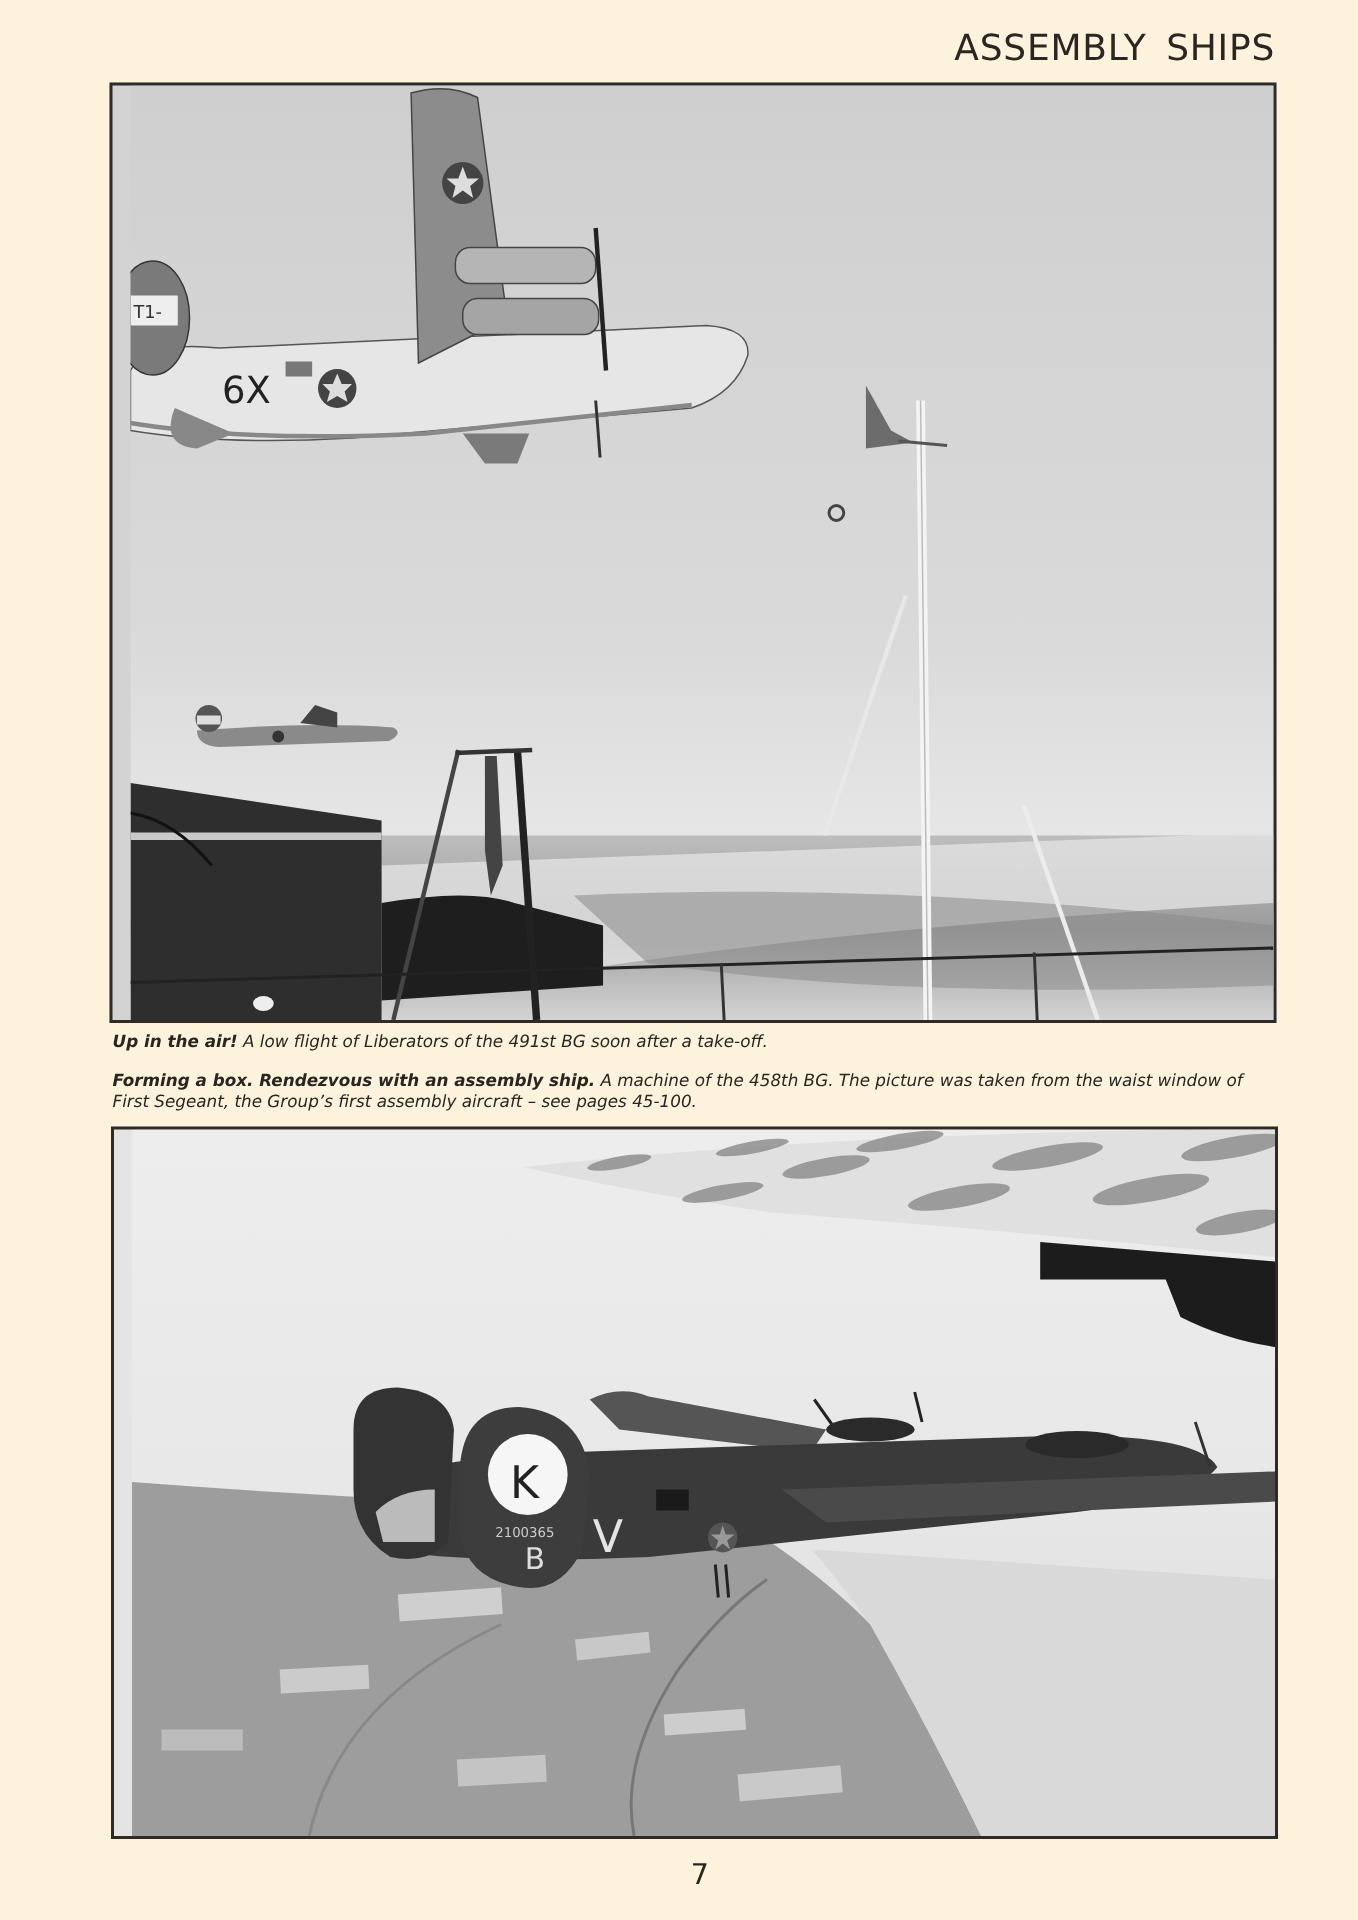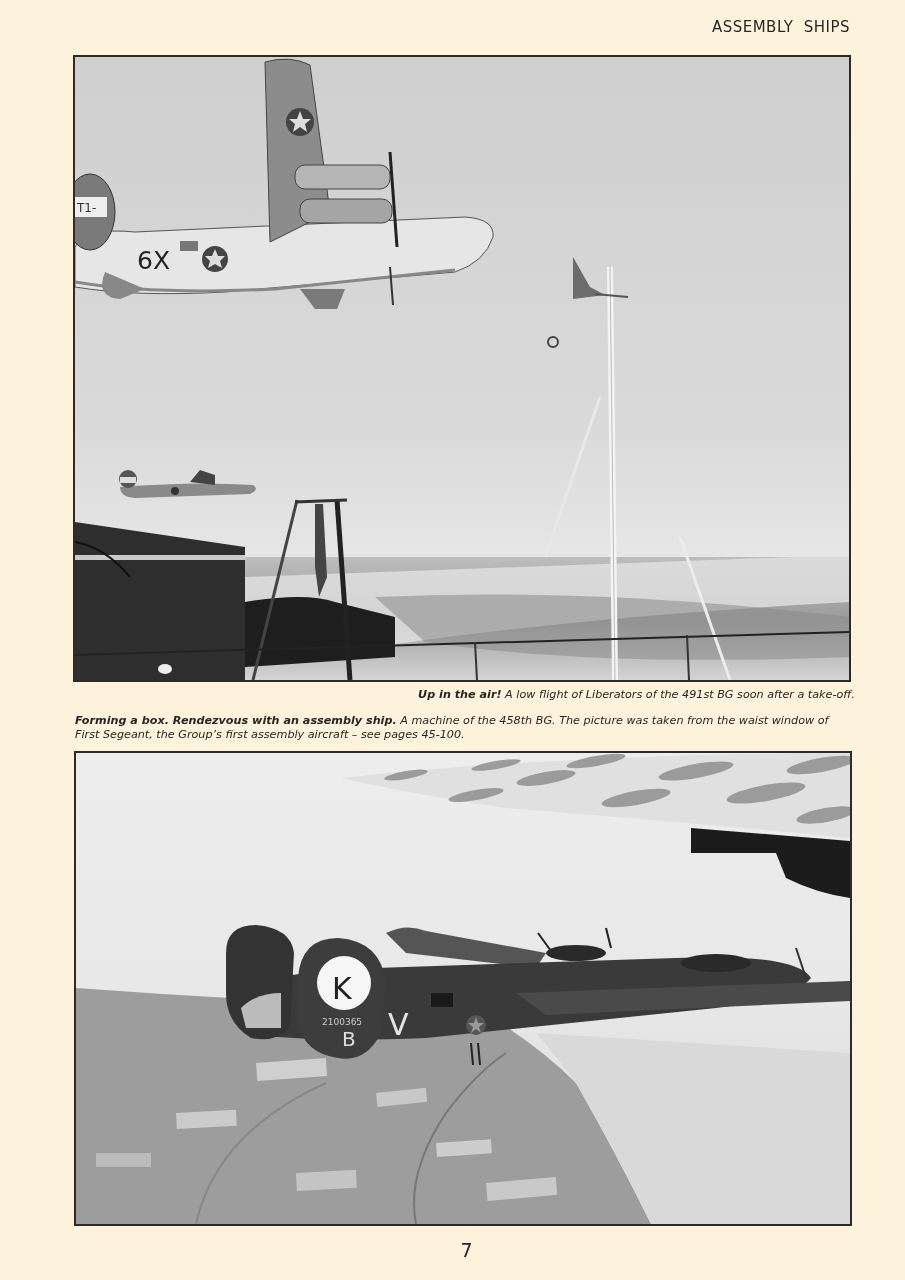--- a/index.html
+++ b/index.html
@@ -4,36 +4,37 @@
 <style>
   html, body { margin: 0; padding: 0; }
   body {
     width: 905px; height: 1280px; position: relative; overflow: hidden;
     background: #fdf3dc;
     font-family: "DejaVu Sans", "Liberation Sans", sans-serif;
     color: #2a2520;
   }
   .running-head {
     position: absolute; right: 55px; top: 18px;
-    font-size: 15px; letter-spacing: 0.5px; color: #2b2622;
+    font-size: 24px; letter-spacing: 0.5px; color: #2b2622;
     word-spacing: 5px;
   }
   .photo {
     position: absolute; border: 2px solid #2e2a26; overflow: hidden;
     box-sizing: border-box;
+    padding-left: 12px;
   }
   .photo svg { display: block; width: 100%; height: 100%; }
   #photo1 { left: 73px; top: 55px; width: 778px; height: 627px; background: #d3d3d3; }
   #photo2 { left: 74px; top: 751px; width: 778px; height: 475px; background: #e4e4e4; }
   .caption {
     position: absolute; left: 75px; width: 780px;
     font-size: 11.2px; font-style: italic; line-height: 14px; color: #2a2520;
   }
   .caption b { font-weight: bold; }
-  #cap1 { top: 688px; text-align: right; }
+  #cap1 { top: 688px; }
   #cap2 { top: 714px; }
   .folio {
     position: absolute; left: 0; width: 905px; top: 1239px; text-align: center;
     font-size: 19px; color: #2a2520; margin-left: 14px;
   }
 </style>
 </head>
 <body>
 
 <div class="running-head">ASSEMBLY  SHIPS</div>

